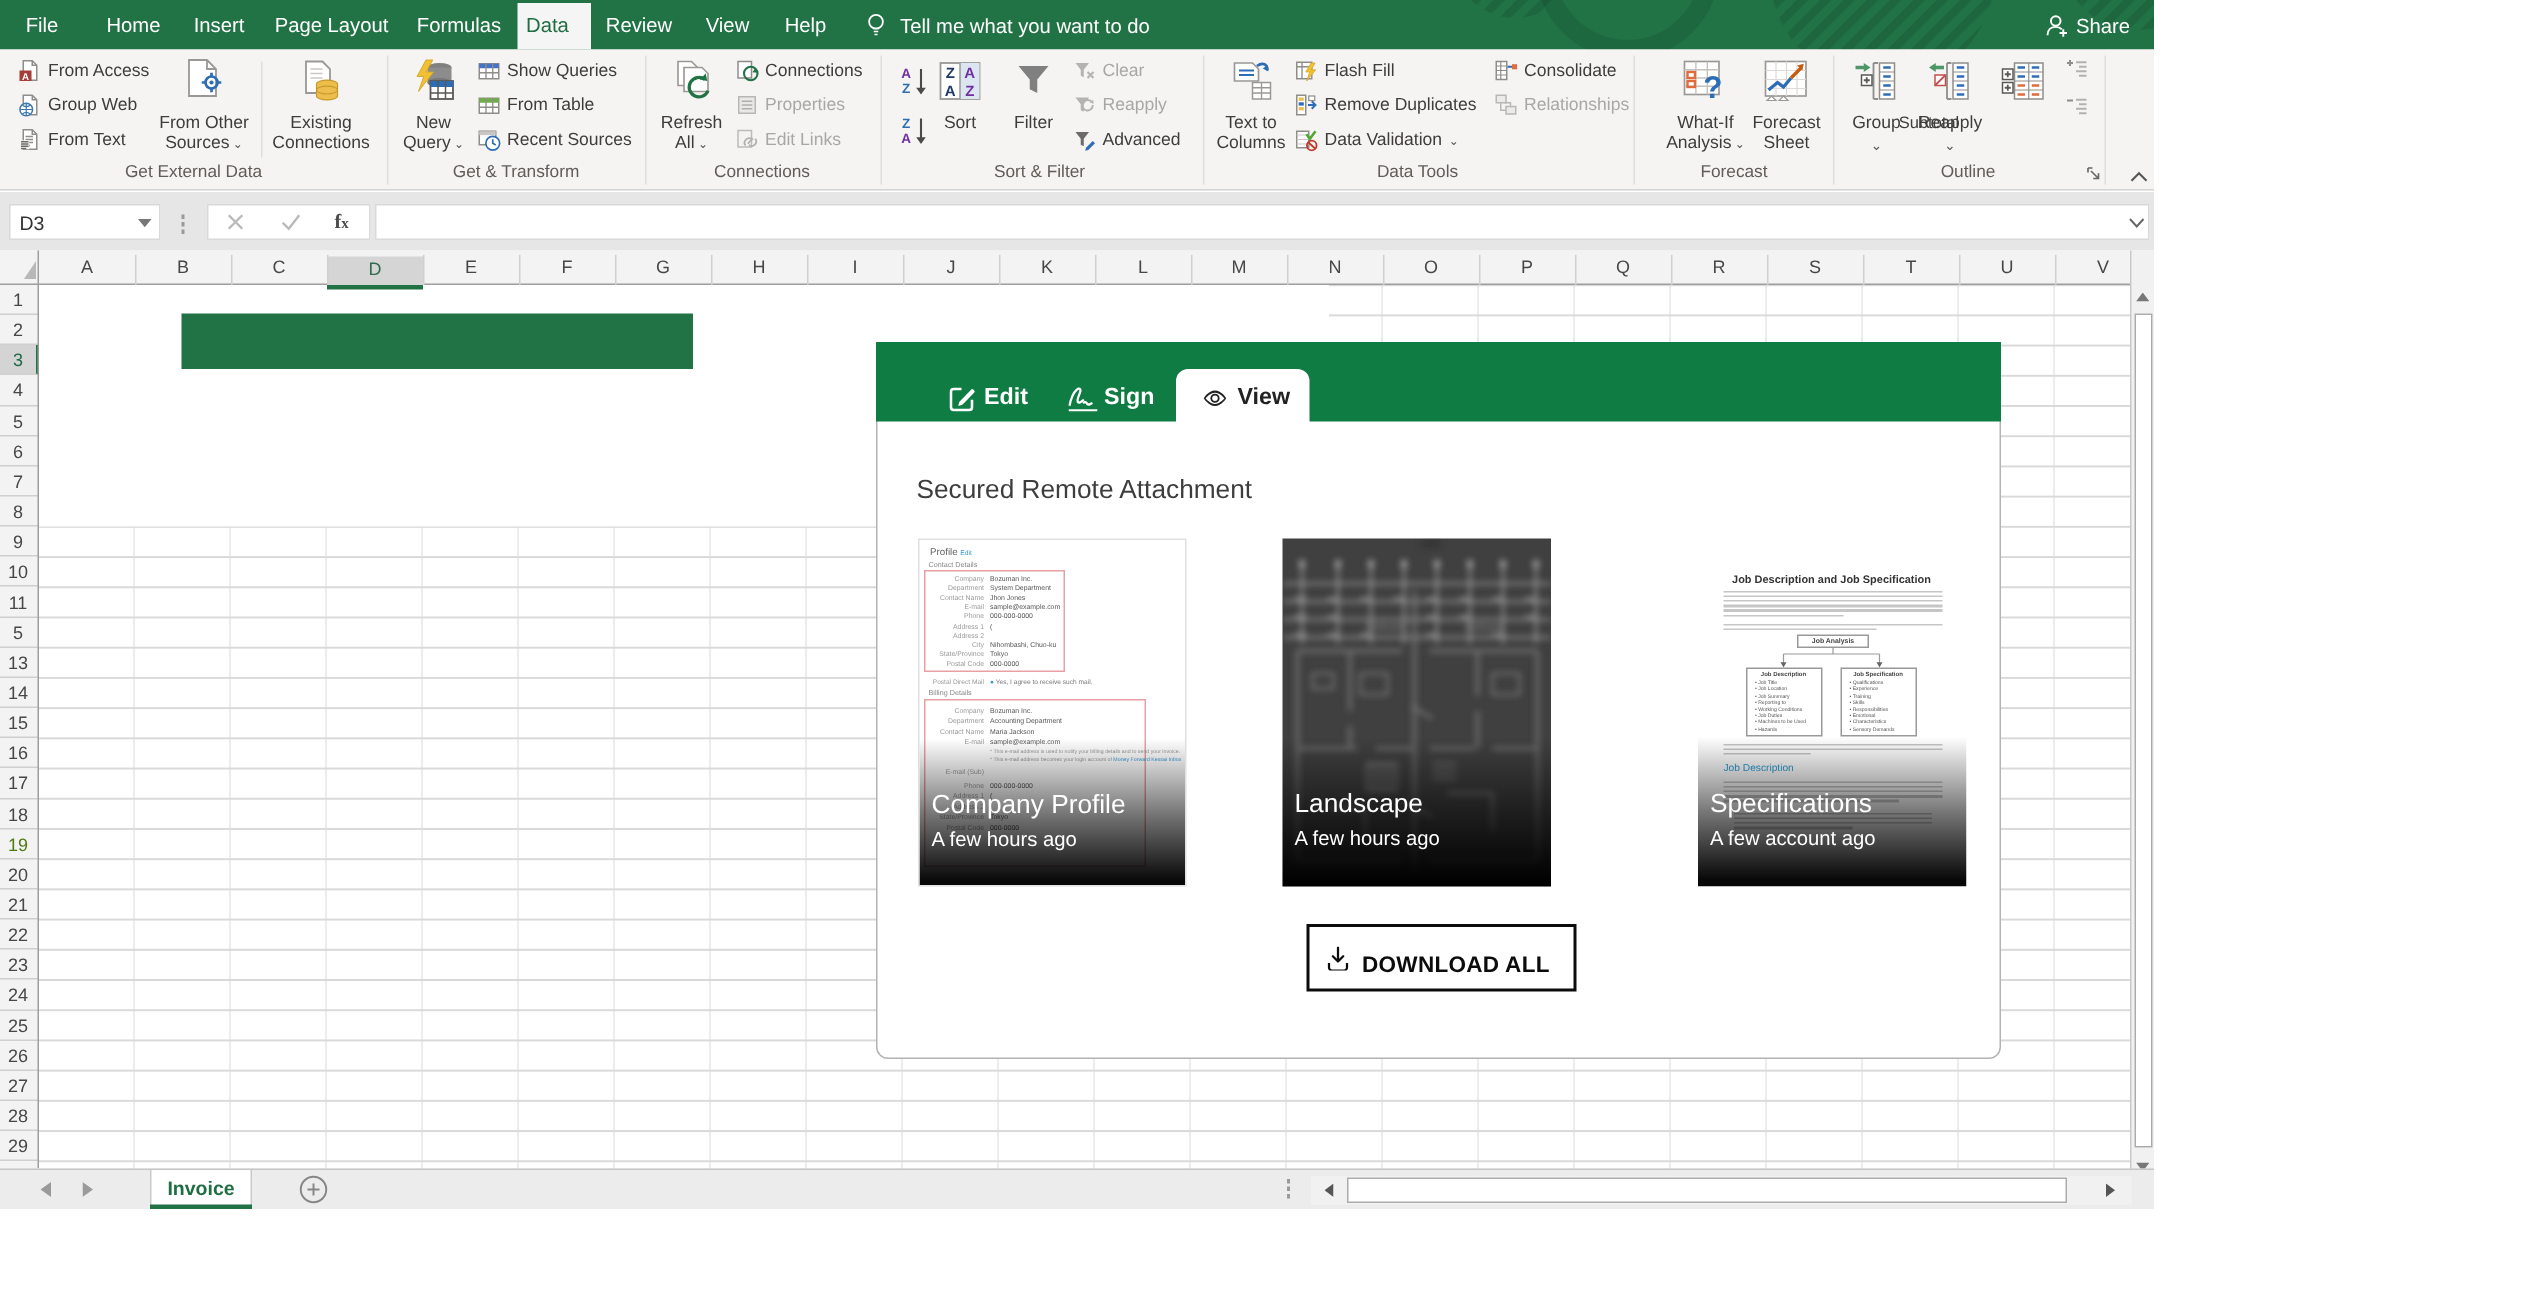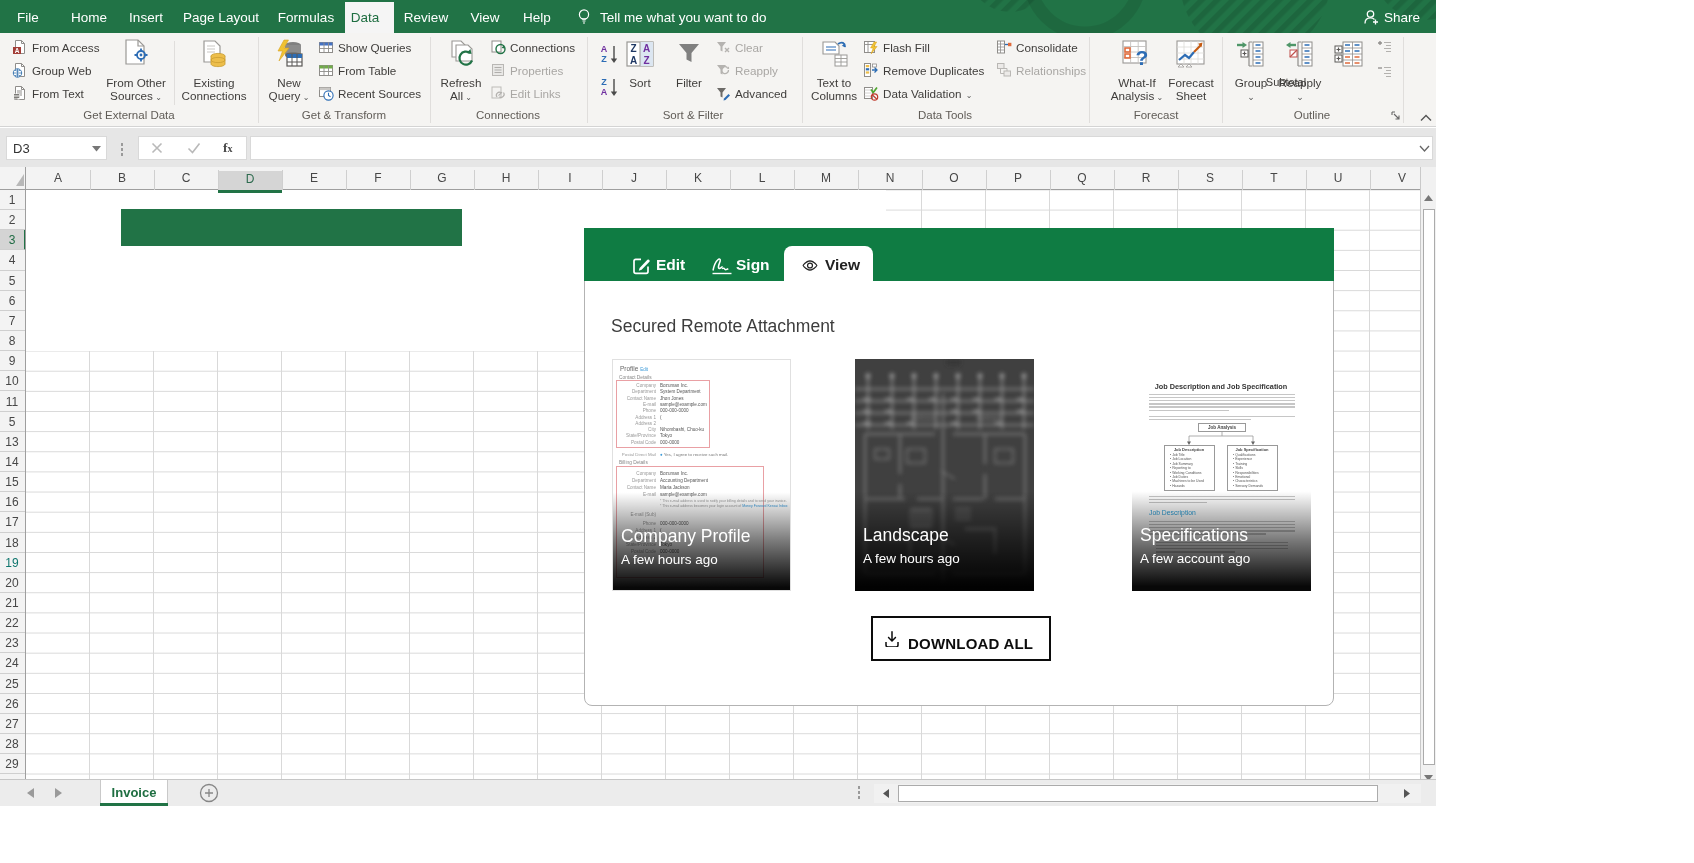--- a/index.html
+++ b/index.html
@@ -422,21 +422,21 @@
       <div class="ctr" style="left:12px;top:271.95px;font-size:12px;color:#474747">14</div>
       <div class="abs" style="left:0;top:282.10px;width:26px;height:20.15px;background:transparent;border-bottom:1px solid #cfcfcf"></div>
       <div class="ctr" style="left:12px;top:292.10px;font-size:12px;color:#474747">15</div>
       <div class="abs" style="left:0;top:302.25px;width:26px;height:20.15px;background:transparent;border-bottom:1px solid #cfcfcf"></div>
       <div class="ctr" style="left:12px;top:312.25px;font-size:12px;color:#474747">16</div>
       <div class="abs" style="left:0;top:322.40px;width:26px;height:20.15px;background:transparent;border-bottom:1px solid #cfcfcf"></div>
       <div class="ctr" style="left:12px;top:332.40px;font-size:12px;color:#474747">17</div>
       <div class="abs" style="left:0;top:342.55px;width:26px;height:20.15px;background:transparent;border-bottom:1px solid #cfcfcf"></div>
       <div class="ctr" style="left:12px;top:352.55px;font-size:12px;color:#474747">18</div>
       <div class="abs" style="left:0;top:362.70px;width:26px;height:20.15px;background:transparent;border-bottom:1px solid #cfcfcf"></div>
-      <div class="ctr" style="left:12px;top:372.70px;font-size:12px;color:#0f766e">19</div>
+      <div class="ctr" style="left:12px;top:372.70px;font-size:12px;color:#4d7c0f">19</div>
       <div class="abs" style="left:0;top:382.85px;width:26px;height:20.15px;background:transparent;border-bottom:1px solid #cfcfcf"></div>
       <div class="ctr" style="left:12px;top:392.85px;font-size:12px;color:#474747">20</div>
       <div class="abs" style="left:0;top:403.00px;width:26px;height:20.15px;background:transparent;border-bottom:1px solid #cfcfcf"></div>
       <div class="ctr" style="left:12px;top:413.00px;font-size:12px;color:#474747">21</div>
       <div class="abs" style="left:0;top:423.15px;width:26px;height:20.15px;background:transparent;border-bottom:1px solid #cfcfcf"></div>
       <div class="ctr" style="left:12px;top:433.15px;font-size:12px;color:#474747">22</div>
       <div class="abs" style="left:0;top:443.30px;width:26px;height:20.15px;background:transparent;border-bottom:1px solid #cfcfcf"></div>
       <div class="ctr" style="left:12px;top:453.30px;font-size:12px;color:#474747">23</div>
       <div class="abs" style="left:0;top:463.45px;width:26px;height:20.15px;background:transparent;border-bottom:1px solid #cfcfcf"></div>
       <div class="ctr" style="left:12px;top:473.45px;font-size:12px;color:#474747">24</div>

